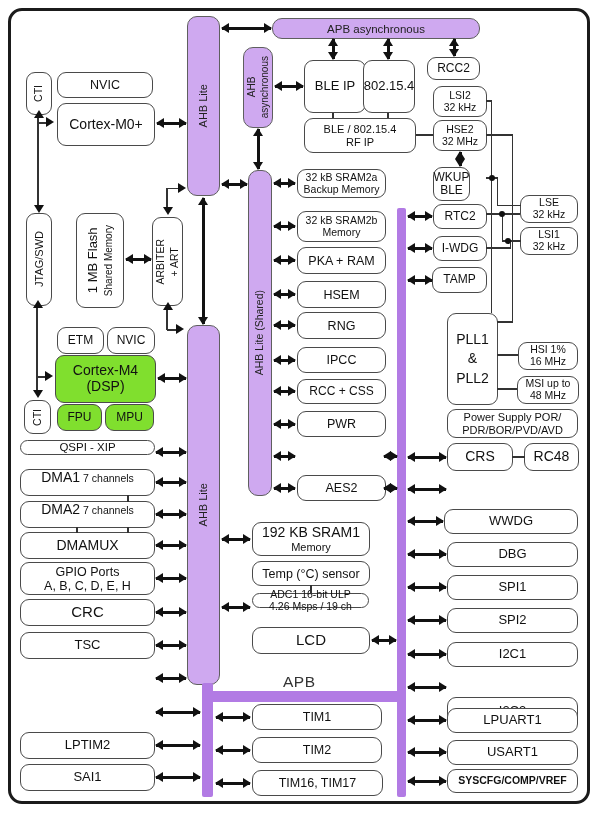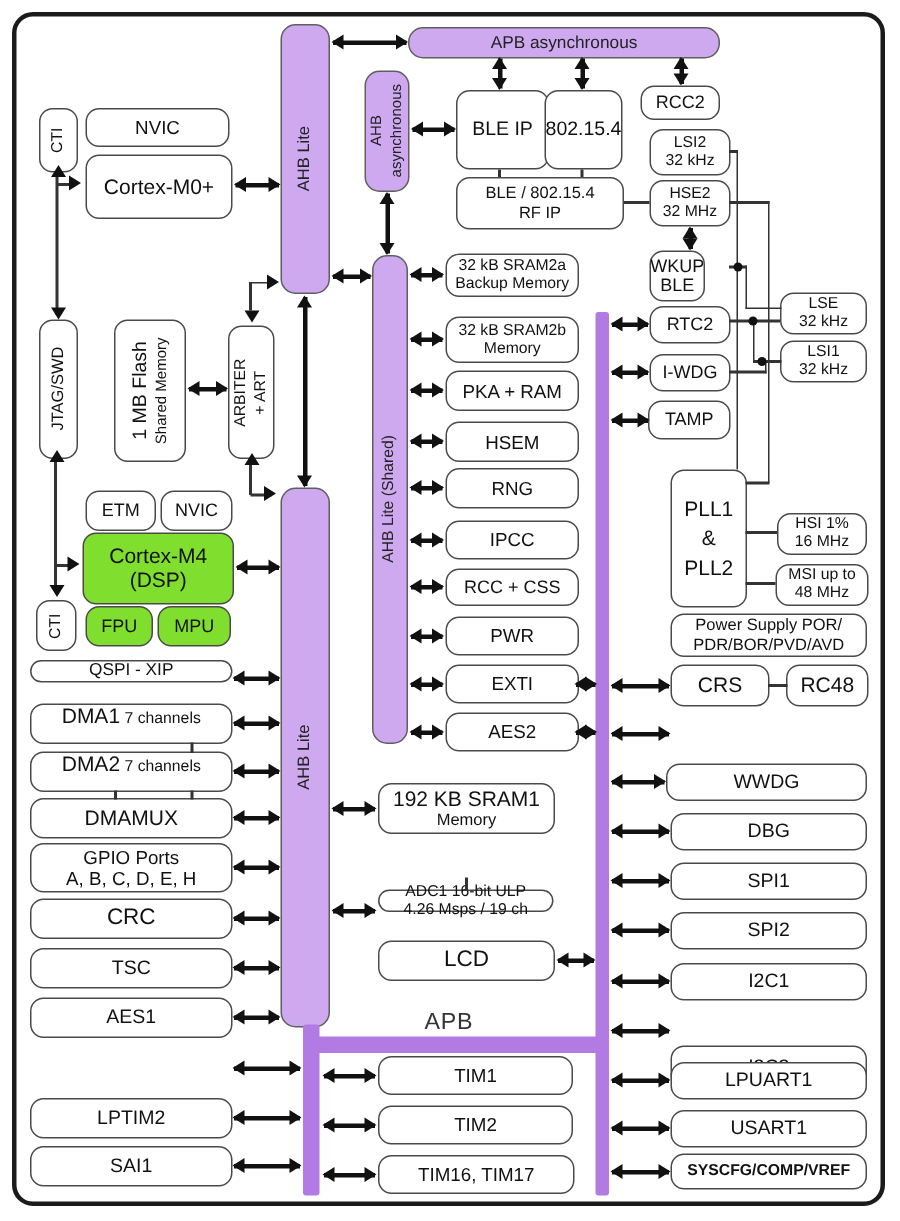--- a/index.html
+++ b/index.html
@@ -133,39 +133,37 @@
       <span class="s14">DMA2</span>
       <span class="sub">7 channels</span>
     </div>
   <div class="box s14" style="left:20px;top:532px;width:135px;height:27px">DMAMUX</div>
   <div class="box" style="left:20px;top:562px;width:135px;height:33px">
       <span>GPIO Ports</span>
       <span>A, B, C, D, E, H</span>
     </div>
   <div class="box s15" style="left:20px;top:599px;width:135px;height:27px">CRC</div>
   <div class="box s13" style="left:20px;top:632px;width:135px;height:27px">TSC</div>
-  <div class="box s13" style="left:20px;top:665px;width:135px;height:27px">AES1</div>
   <div class="box s13" style="left:20px;top:732px;width:135px;height:27px">LPTIM2</div>
   <div class="box s13" style="left:20px;top:764px;width:135px;height:27px">SAI1</div>
 
   <div class="box" style="left:297px;top:169px;width:89px;height:29px">
       <span class="s10">32 kB SRAM2a</span>
       <span class="s10">Backup Memory</span>
     </div>
   <div class="box" style="left:297px;top:211px;width:89px;height:31px">
       <span class="s10">32 kB SRAM2b</span>
       <span class="s10">Memory</span>
     </div>
   <div class="box" style="left:297px;top:247px;width:89px;height:27px">PKA + RAM</div>
   <div class="box" style="left:297px;top:281px;width:89px;height:27px">HSEM</div>
   <div class="box" style="left:297px;top:312px;width:89px;height:27px">RNG</div>
   <div class="box" style="left:297px;top:347px;width:89px;height:26px">IPCC</div>
   <div class="box s12" style="left:297px;top:379px;width:89px;height:25px">RCC + CSS</div>
   <div class="box" style="left:297px;top:411px;width:89px;height:26px">PWR</div>
-  <div class="box" style="left:297px;top:443px;width:89px;height:26px">EXTI</div>
   <div class="box" style="left:297px;top:475px;width:89px;height:26px">AES2</div>
 
   <div class="box" style="left:447px;top:313px;width:51px;height:92px;line-height:1.4">
     <span class="s14">PLL1</span>
     <span class="s14">&amp;</span>
     <span class="s14">PLL2</span>
   </div>
   <div class="box" style="left:518px;top:342px;width:60px;height:28px">
       <span class="s10">HSI 1%</span>
       <span class="s10">16 MHz</span>
@@ -188,20 +186,21 @@
   <div class="box s13" style="left:447px;top:642px;width:131px;height:25px">I2C1</div>
   <div class="box s13" style="left:447px;top:697px;width:131px;height:29px">I2C3</div>
   <div class="box s13" style="left:447px;top:708px;width:131px;height:25px">LPUART1</div>
   <div class="box s13" style="left:447px;top:740px;width:131px;height:25px">USART1</div>
   <div class="box" style="left:447px;top:769px;width:131px;height:24px;font-size:10.5px;font-weight:700">SYSCFG/COMP/VREF</div>
 
   <div class="box" style="left:252px;top:522px;width:118px;height:34px">
       <span class="s14">192 KB SRAM1</span>
       <span class="s11">Memory</span>
     </div>
+  <div class="box" style="left:252px;top:561px;width:118px;height:25px">Temp (°C) sensor</div>
   <div class="box" style="left:252px;top:593px;width:117px;height:15px">
       <span class="s10">ADC1 16-bit ULP</span>
       <span class="s10">4.26 Msps / 19 ch</span>
     </div>
   <div class="box s15" style="left:252px;top:627px;width:118px;height:27px">LCD</div>
 
   <div class="box" style="left:252px;top:704px;width:130px;height:26px">TIM1</div>
   <div class="box" style="left:252px;top:737px;width:130px;height:26px">TIM2</div>
   <div class="box" style="left:252px;top:770px;width:131px;height:26px">TIM16, TIM17</div>
 

